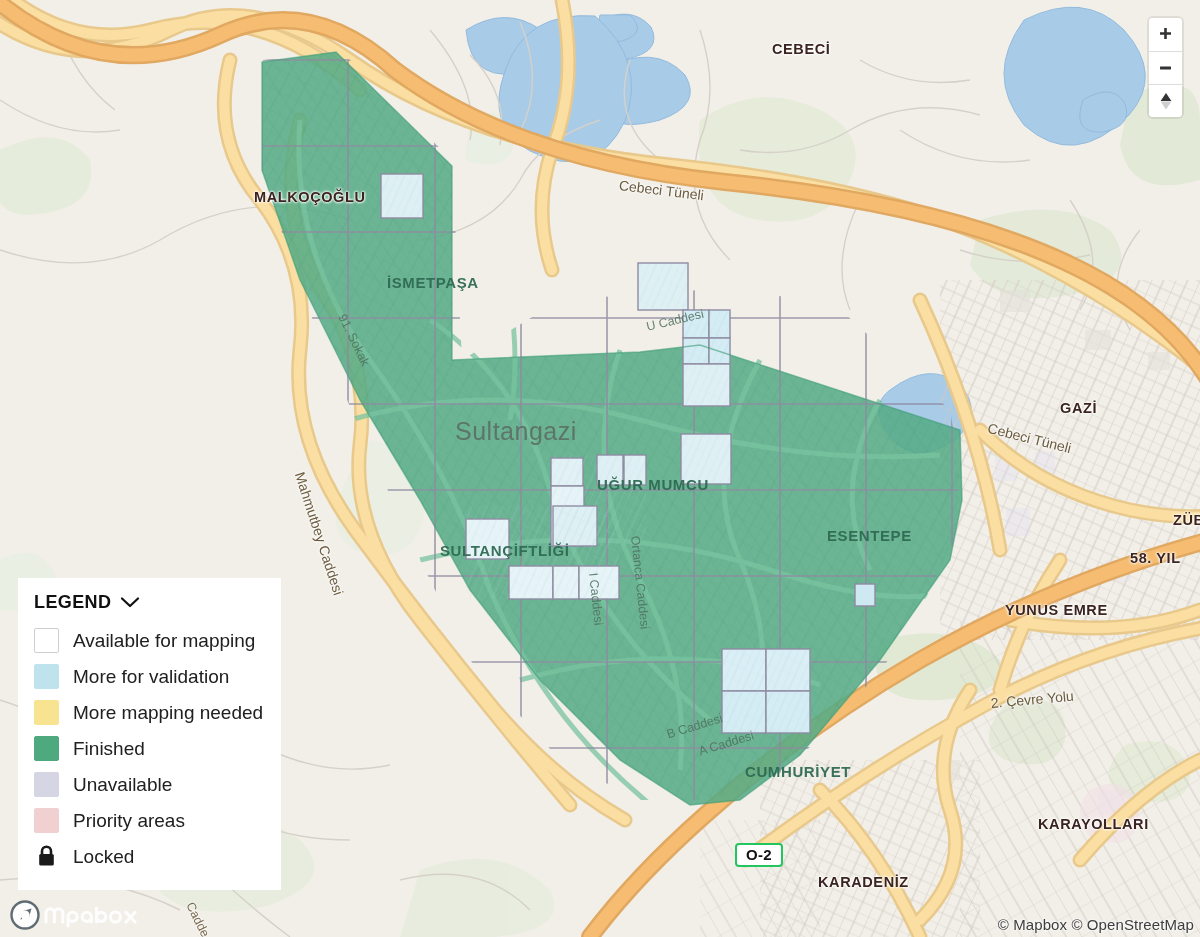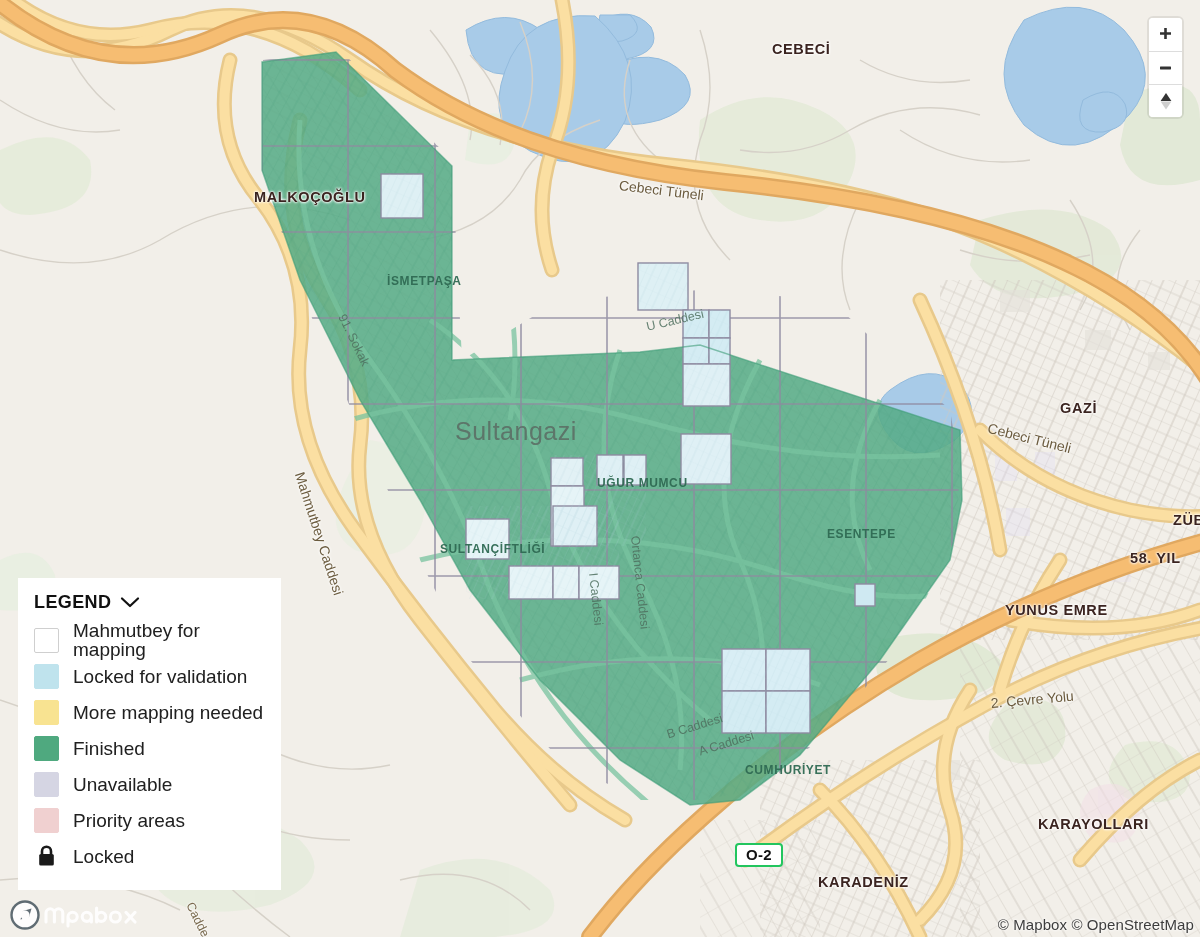--- a/index.html
+++ b/index.html
@@ -30,21 +30,21 @@
   }
   .lbl-settlement {
     font-weight: bold;
     font-size: 14.5px;
     letter-spacing: 0.6px;
     color: #3b2420;
     text-shadow: 0 0 3px #fff, 0 0 3px #fff, 0 0 2px #fff;
   }
   .lbl-neigh-on-green {
     font-weight: bold;
-    font-size: 12px;
+    font-size: 15px;
     letter-spacing: 0.6px;
     color: #2f6a53;
     opacity: .95;
   }
   .lbl-place-big {
     font-size: 25px;
     color: #5a6a62;
     letter-spacing: 0.5px;
     opacity: .85;
   }
@@ -455,25 +455,25 @@
       <span id="legend-title">LEGEND</span>
       <span style="display:flex;align-items:center;">
         <svg width="20" height="13" viewBox="0 0 20 13" aria-hidden="true">
           <path d="M2 2.5 L10 10 L18 2.5" fill="none" stroke="#111" stroke-width="2.2" stroke-linecap="round" stroke-linejoin="round"></path>
         </svg>
       </span>
     </div>
     <div id="legend-rows">
         <div class="legend-row">
           <span class="swatch" style="background: rgb(255, 255, 255); border: 1.5px solid rgb(207, 207, 207);"></span>
-          <span class="legend-text">Mahmutbey for mapping</span>
+          <span class="legend-text">Available for mapping</span>
         </div>
         <div class="legend-row">
           <span class="swatch" style="background: rgb(191, 227, 237); border: 1.5px solid rgb(191, 227, 237);"></span>
-          <span class="legend-text">Locked for validation</span>
+          <span class="legend-text">More for validation</span>
         </div>
         <div class="legend-row">
           <span class="swatch" style="background: rgb(248, 227, 145); border: 1.5px solid rgb(248, 227, 145);"></span>
           <span class="legend-text">More mapping needed</span>
         </div>
         <div class="legend-row">
           <span class="swatch" style="background: rgb(79, 169, 127); border: 1.5px solid rgb(79, 169, 127);"></span>
           <span class="legend-text">Finished</span>
         </div>
         <div class="legend-row">

